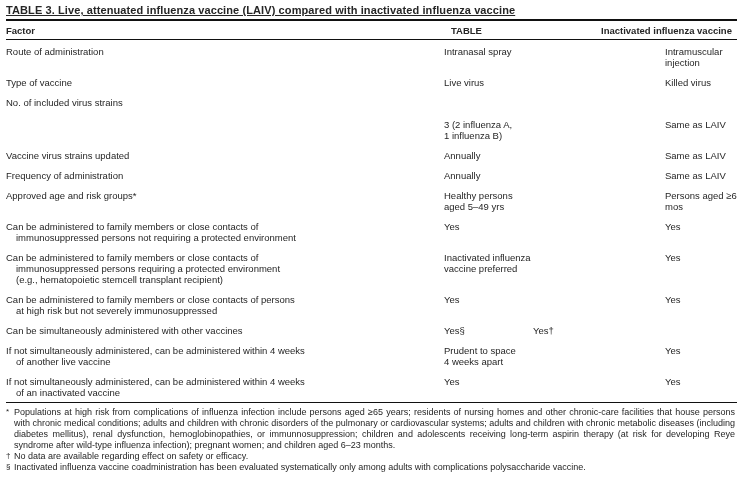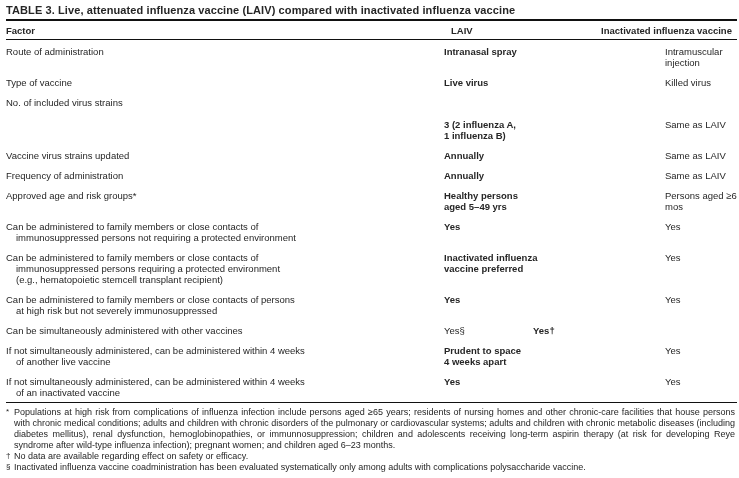--- a/index.html
+++ b/index.html
@@ -11,41 +11,42 @@
     overflow: hidden;
   }
   .page { padding: 4px 2px 0 6px; width: 731px; }
 
   .title {
     font-weight: bold;
     font-size: 11px;
     line-height: 13px;
     letter-spacing: 0.1px;
     padding-bottom: 2px;
+    text-decoration: underline;
   }
   .rule-thick { border-top: 2px solid #111; height: 0; }
   .rule-thin  { border-top: 1px solid #111; height: 0; }
 
   .hdr-row {
     display: flex;
     font-weight: bold;
     font-size: 9.5px;
     line-height: 11px;
     padding: 4px 0 3px 0;
   }
   .hdr-row .hc1 { width: 421px; }
   .hdr-row .hc2 { width: 150px; padding-left: 24px; box-sizing: content-box; }
   .hdr-row .hc3 { flex: 1; text-align: left; white-space: nowrap; }
 
   .tbody { padding-top: 6px; padding-bottom: 4px; font-size: 9.5px; line-height: 11px; }
   .trow { display: flex; margin-bottom: 9px; gap: 17px; }
   .trow:last-child { margin-bottom: 0; }
   .cell { white-space: pre-line; }
   .c1 { width: 411px; padding-left: 10px; text-indent: -10px; box-sizing: content-box; }
-  .c2 { width: 204px; font-weight: bold; }
+  .c2 { width: 204px; }
   .c3 { flex: 1; }
 
   .footnotes { padding-top: 4px; font-size: 9px; line-height: 10.9px; }
   .footnote { display: flex; }
   .fn-marker {
     flex: none; width: 8px;
     font-size: 8px;
     transform: translateY(-0.5px);
   }
   .fn-text { flex: 1; text-align: justify; padding-right: 2px; }
@@ -54,21 +55,21 @@
 <body>
 
 <div class="page">
 
   <div class="title">TABLE 3. Live, attenuated influenza vaccine (LAIV) compared with inactivated influenza vaccine</div>
 
   <div class="rule-thick"></div>
 
   <div class="hdr-row">
     <div class="hc1">Factor</div>
-    <div class="hc2">LAIV</div>
+    <div class="hc2">TABLE</div>
     <div class="hc3">Inactivated influenza vaccine</div>
   </div>
 
   <div class="rule-thin"></div>
 
   <div class="tbody">
 
     <div class="trow">
       <div class="cell c1">Route of administration</div>
       <div class="cell c2">Intranasal spray</div>

